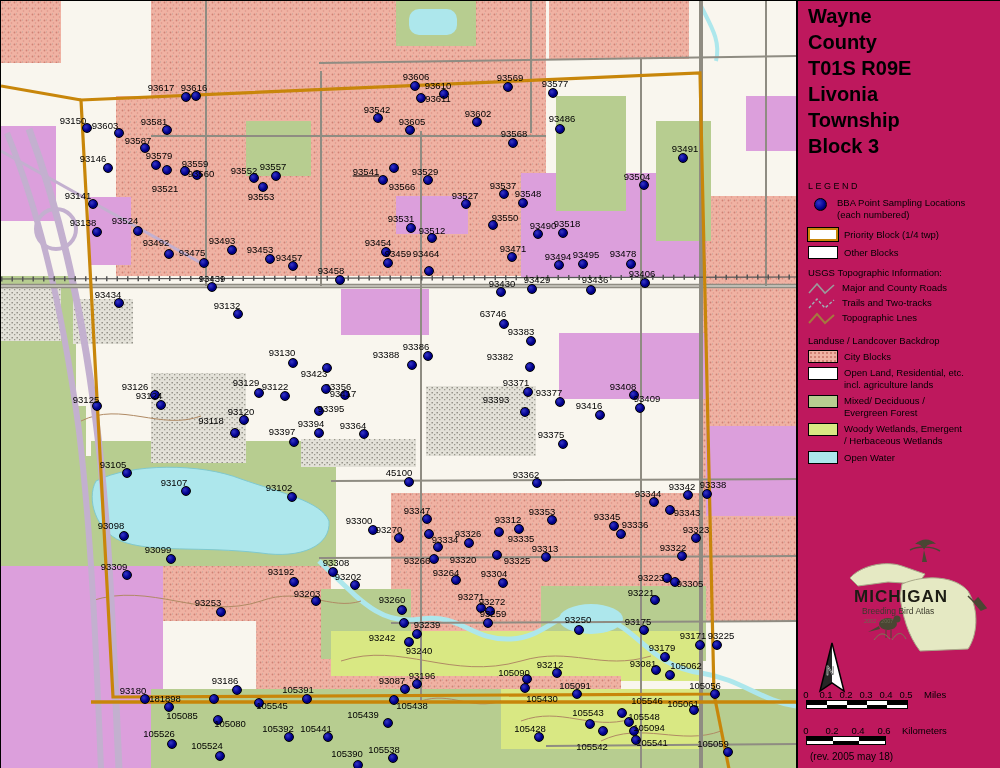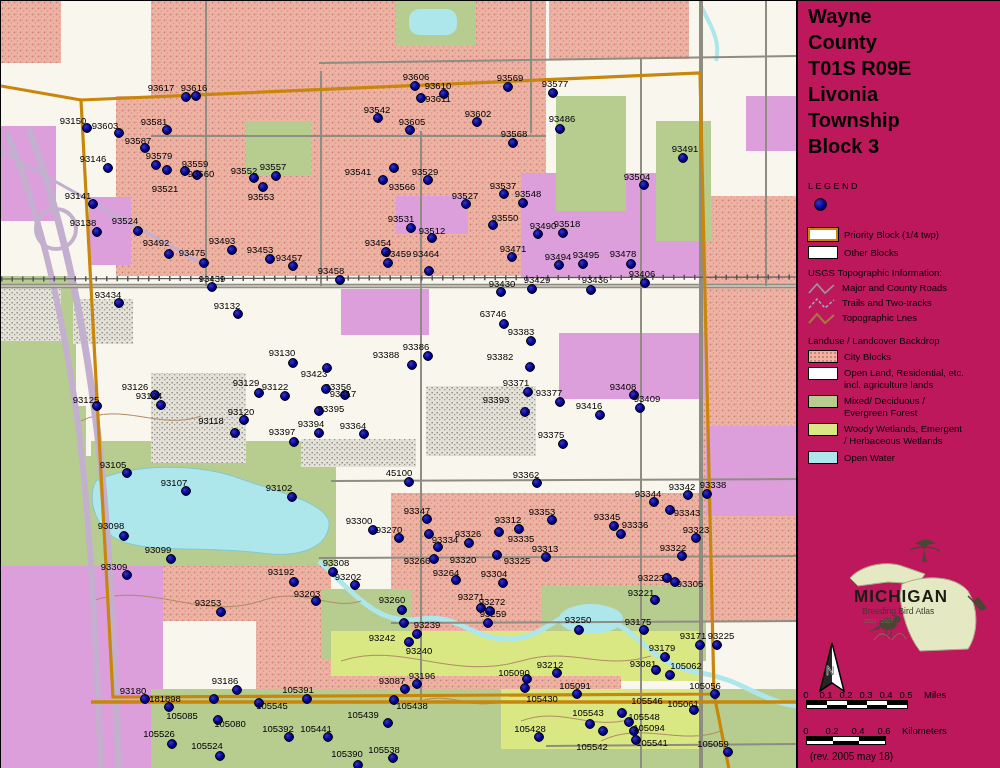--- a/index.html
+++ b/index.html
@@ -223,21 +223,21 @@
         <span class="pt-lbl" style="left: 554px; top: 82px;">93577</span>
         <span class="pt-dot" title="93486" style="left: 559px; top: 128px;"></span>
         <span class="pt-lbl" style="left: 561px; top: 117px;">93486</span>
         <span class="pt-dot" title="93568" style="left: 512px; top: 142px;"></span>
         <span class="pt-lbl" style="left: 513px; top: 132px;">93568</span>
         <span class="pt-dot" title="93491" style="left: 682px; top: 157px;"></span>
         <span class="pt-lbl" style="left: 684px; top: 147px;">93491</span>
         <span class="pt-dot" title="93504" style="left: 643px; top: 184px;"></span>
         <span class="pt-lbl" style="left: 636px; top: 175px;">93504</span>
         <span class="pt-dot" title="93541" style="left: 393px; top: 167px;"></span>
-        <span class="pt-lbl" style="left: 357px; top: 170px;">93541</span>
+        <span class="pt-lbl" style="left: 365px; top: 170px; text-decoration: underline;">93541</span>
         <span class="pt-dot" title="93566" style="left: 382px; top: 179px;"></span>
         <span class="pt-lbl" style="left: 401px; top: 185px;">93566</span>
         <span class="pt-dot" title="93529" style="left: 427px; top: 179px;"></span>
         <span class="pt-lbl" style="left: 424px; top: 170px;">93529</span>
         <span class="pt-dot" title="93537" style="left: 503px; top: 193px;"></span>
         <span class="pt-lbl" style="left: 502px; top: 184px;">93537</span>
         <span class="pt-dot" title="93527" style="left: 465px; top: 203px;"></span>
         <span class="pt-lbl" style="left: 464px; top: 194px;">93527</span>
         <span class="pt-dot" title="93548" style="left: 522px; top: 202px;"></span>
         <span class="pt-lbl" style="left: 527px; top: 192px;">93548</span>
@@ -522,20 +522,24 @@
       <div>T01S R09E</div>
       <div>Livonia</div>
       <div>Township</div>
       <div>Block 3</div>
     </div>
 
     <div class="abs" id="legend-heading">LEGEND</div>
 
     <div class="abs leg-row" style="top:196px;">
       <span class="leg-dot"></span>
+      <span>
+        <span>BBA Point Sampling Locations</span><br>
+        <span>(each numbered)</span>
+      </span>
     </div>
 
     <div class="abs leg-row" style="top:227px;">
       <span class="leg-swatch sw-priority"></span>
       <span style="margin-top:1px;">Priority Block (1/4 twp)</span>
     </div>
 
     <div class="abs leg-row" style="top:245px;">
       <span class="leg-swatch sw-other"></span>
       <span style="margin-top:1px;">Other Blocks</span>

